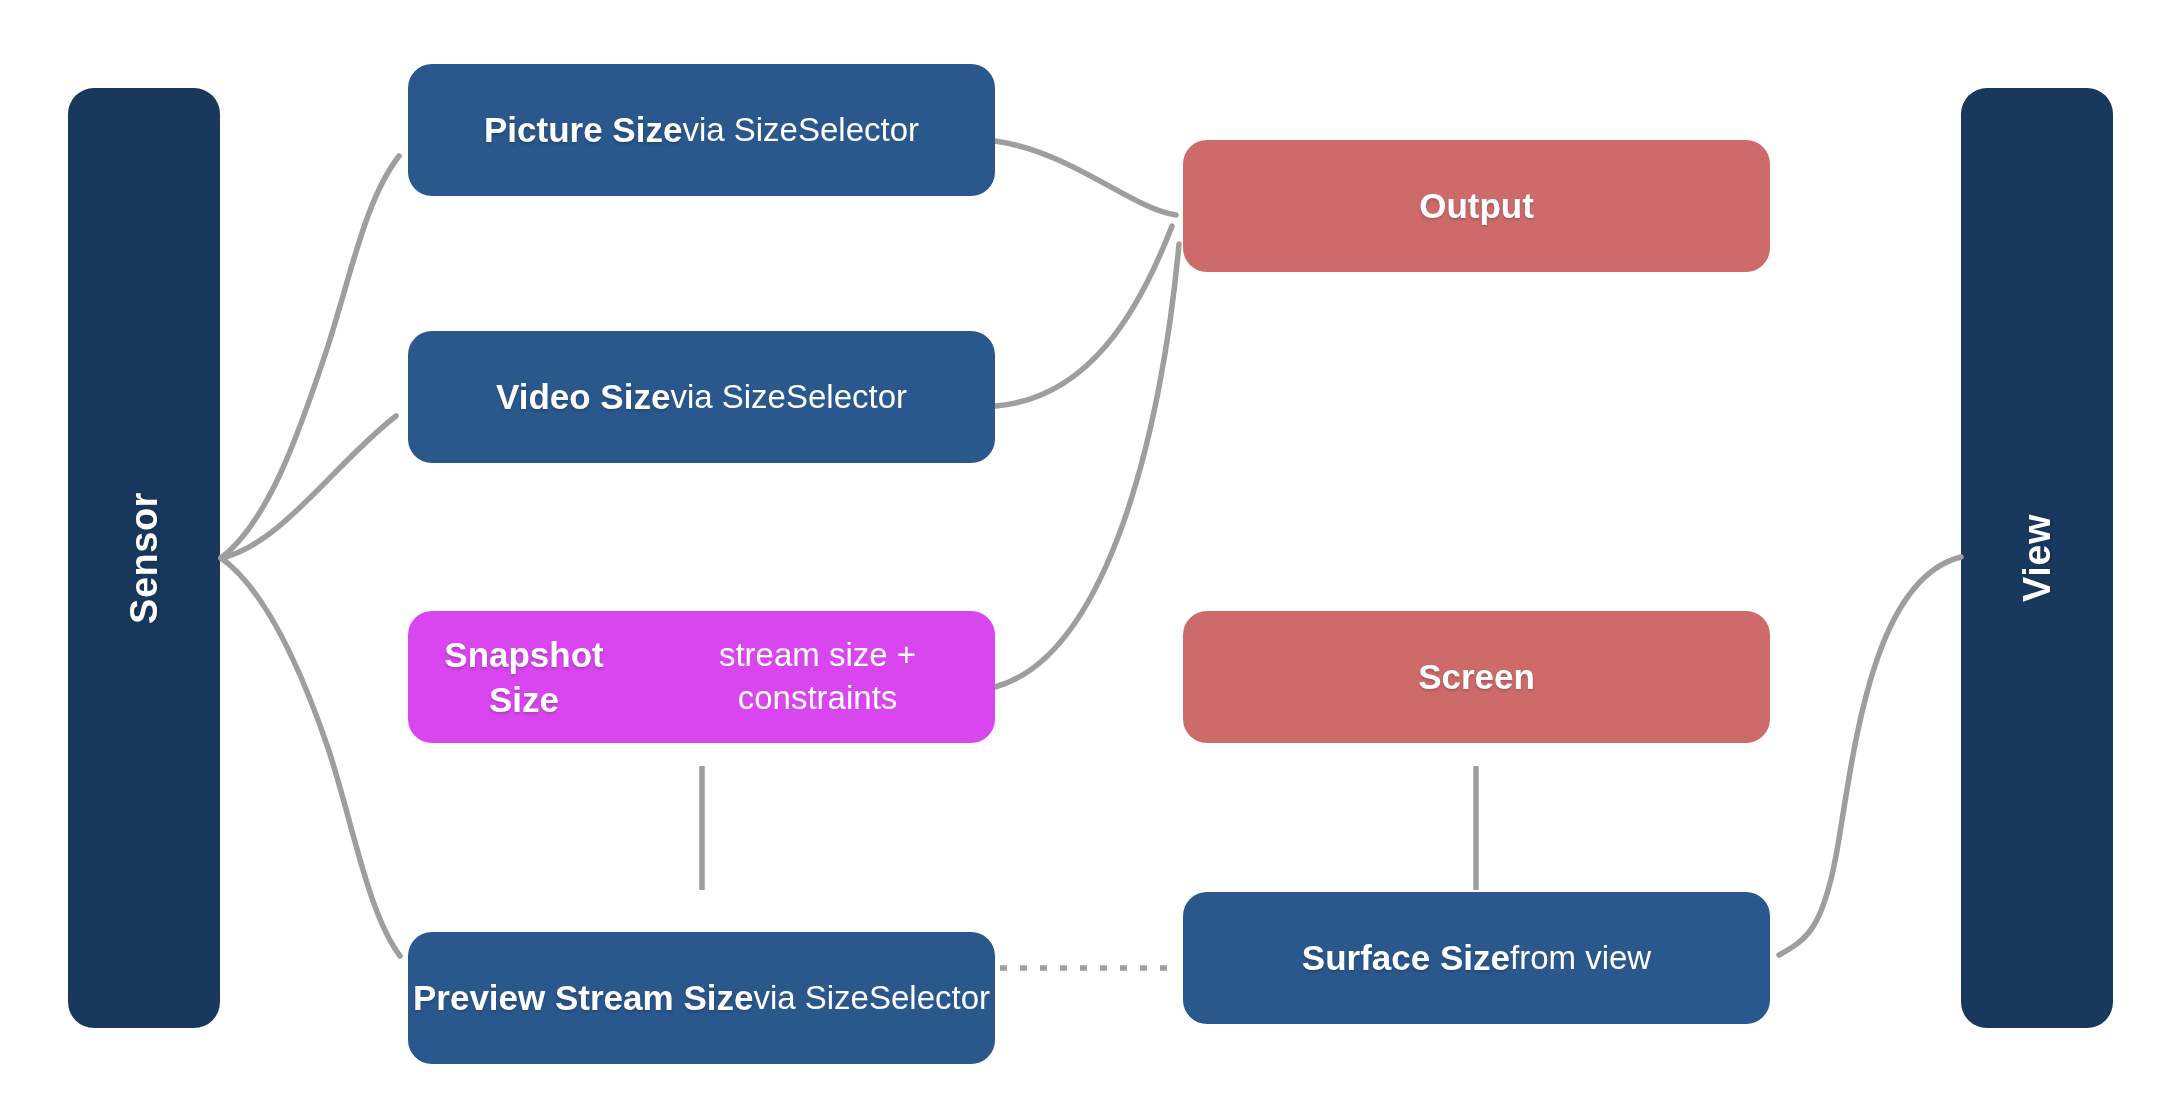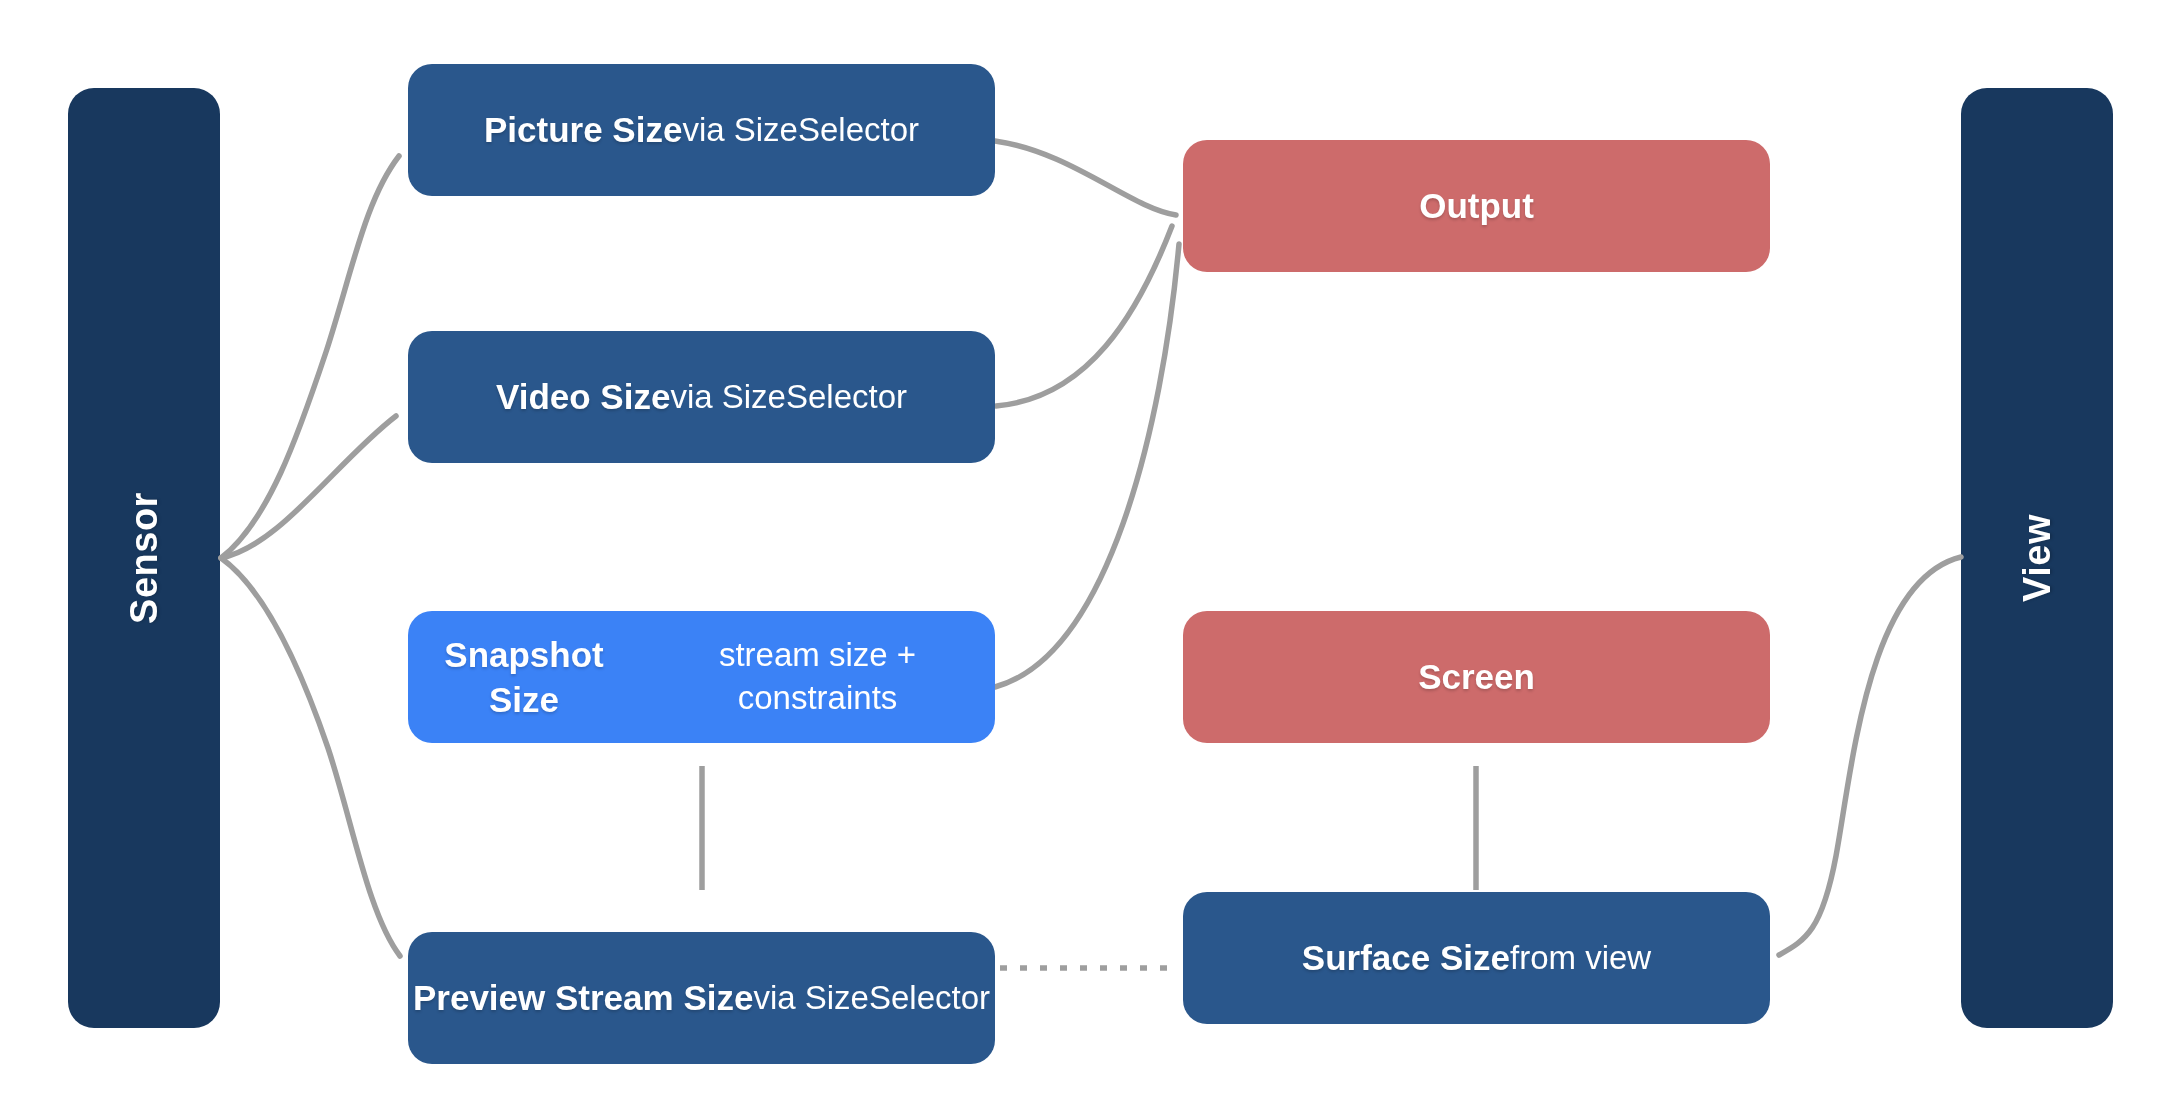--- a/index.html
+++ b/index.html
@@ -26,21 +26,21 @@
   }
   
   .node{
     position:absolute;width:587px;height:132px;border-radius:24px;
     display:flex;align-items:center;justify-content:center;
     color:#ffffff;text-align:center;
   }
   .node .title{font-size:35px;font-weight:bold;line-height:1.3;text-shadow:0 2px 3px rgba(0,0,0,.18);}
   .node .subtitle{font-size:33px;font-weight:normal;line-height:1.3;}
   .blue{background:#2a578c;}
-  .light{background:#3b82f6;}
+  .light{background:#d946ef;}
   .red{background:#cd6b6b;}
   #node-picture{left:408px;top:64px;}
   #node-video{left:408px;top:331px;}
   #node-snapshot{left:408px;top:611px;}
   #node-preview{left:408px;top:932px;}
   #node-output{left:1183px;top:140px;}
   #node-screen{left:1183px;top:611px;}
   #node-surface{left:1183px;top:892px;}
   
   #edges{

